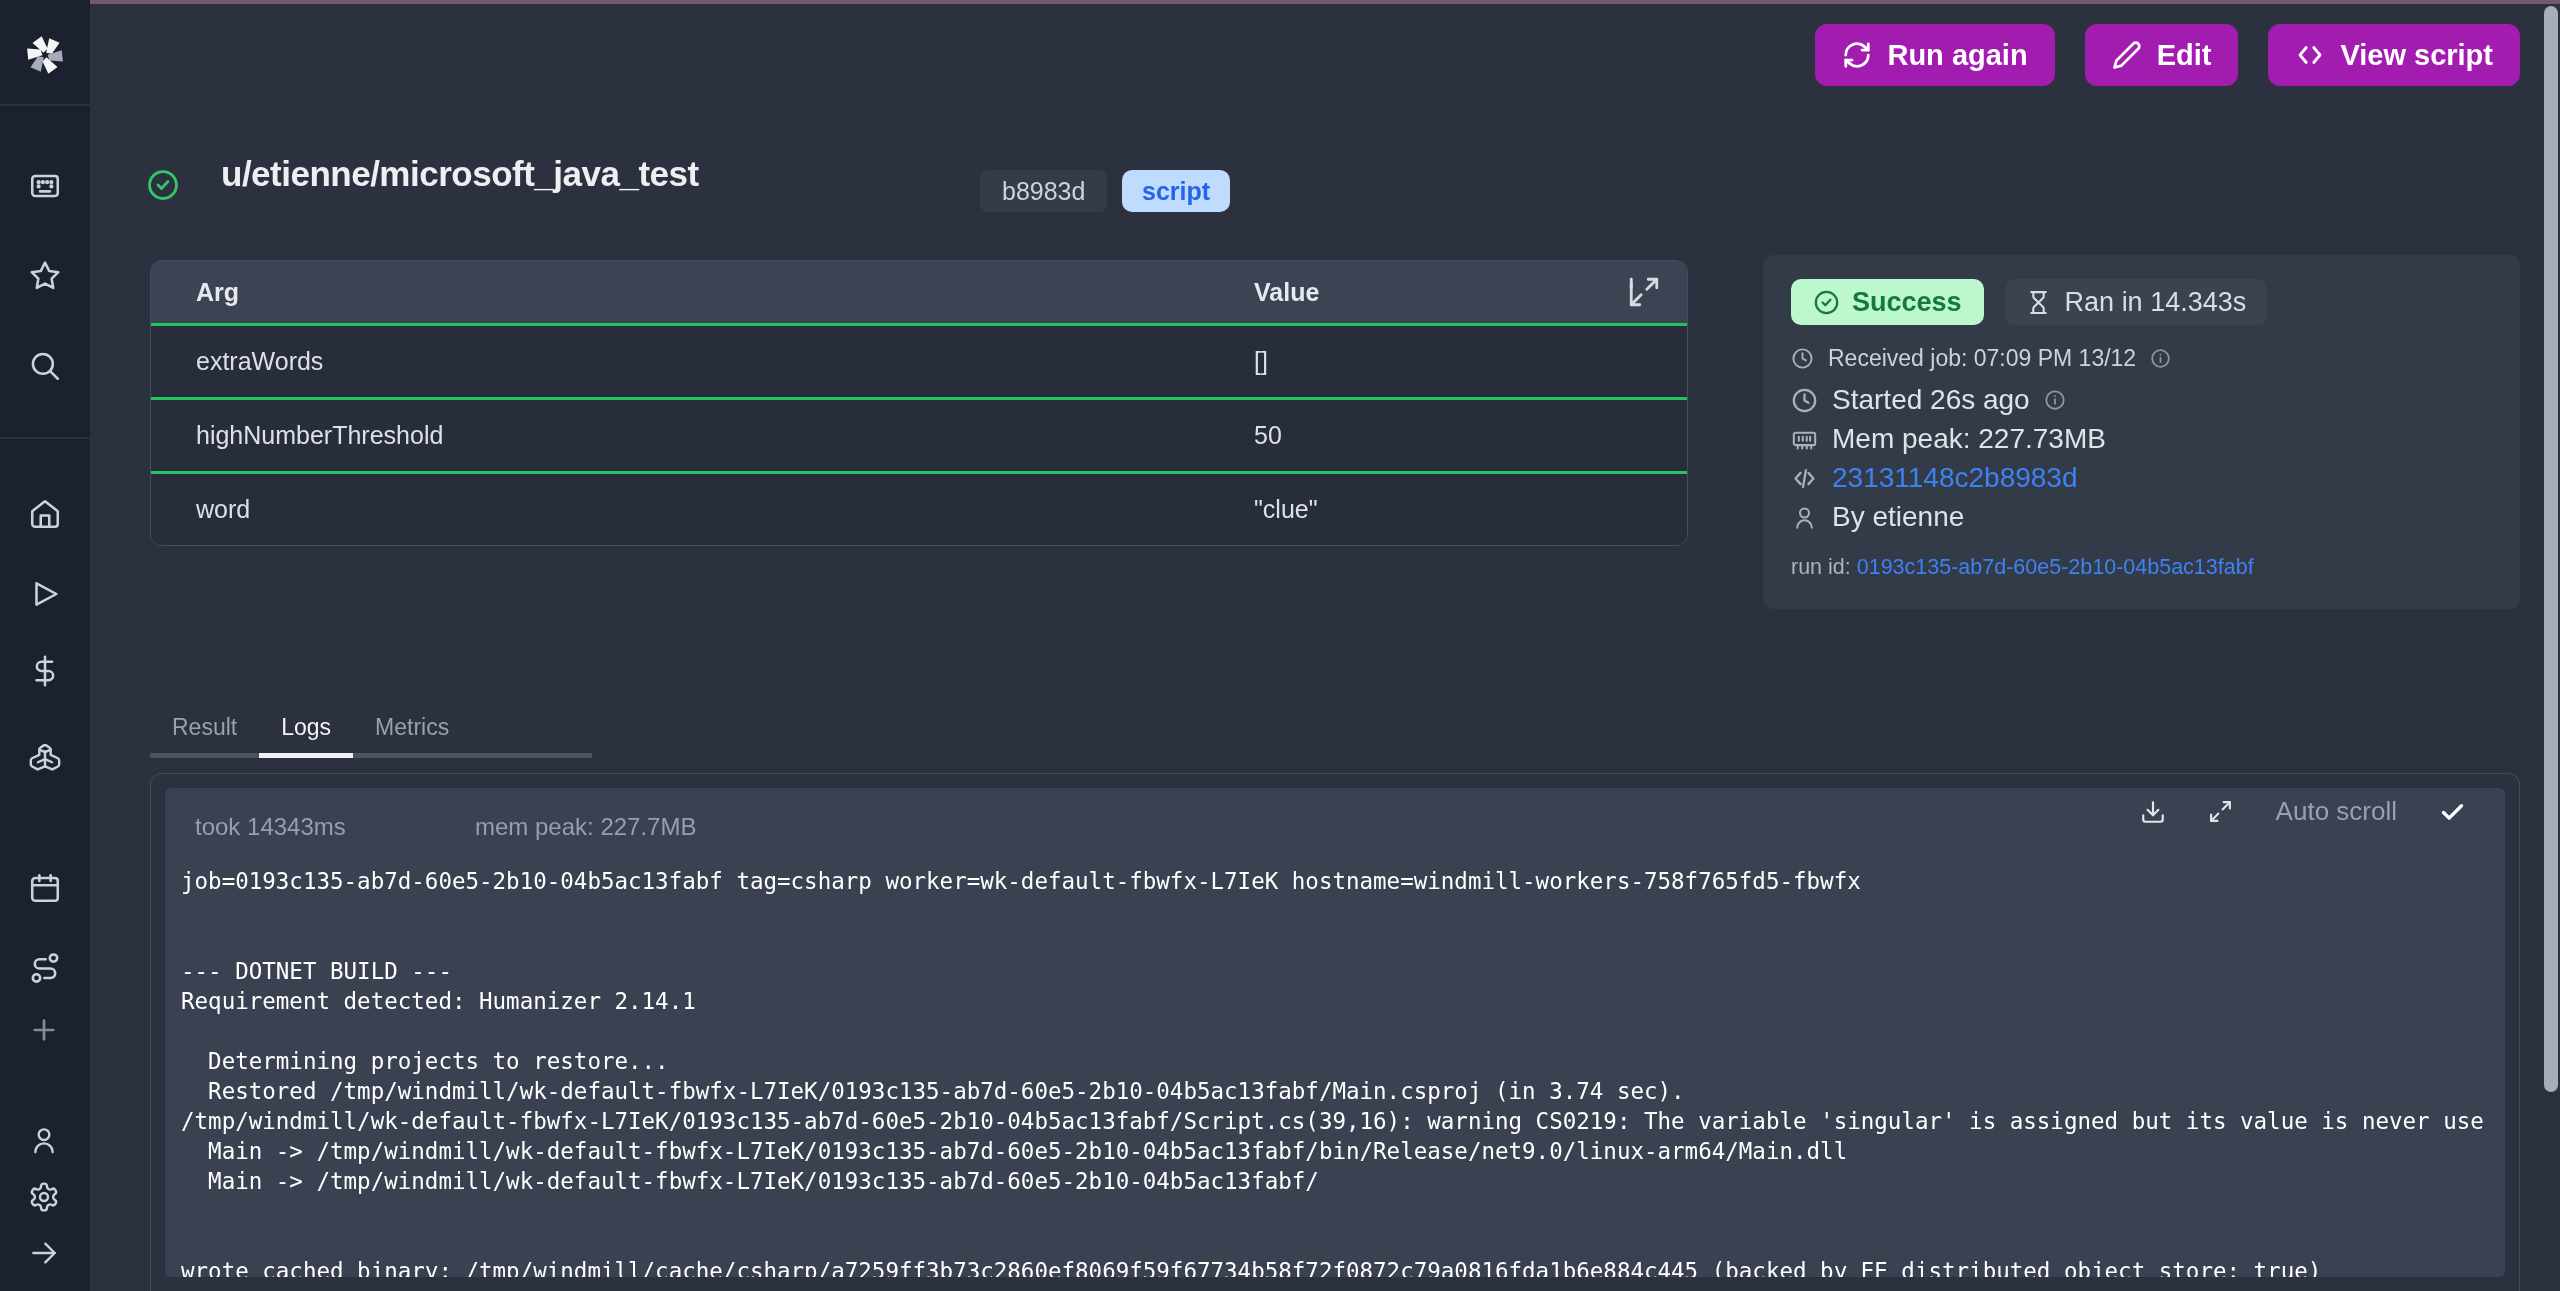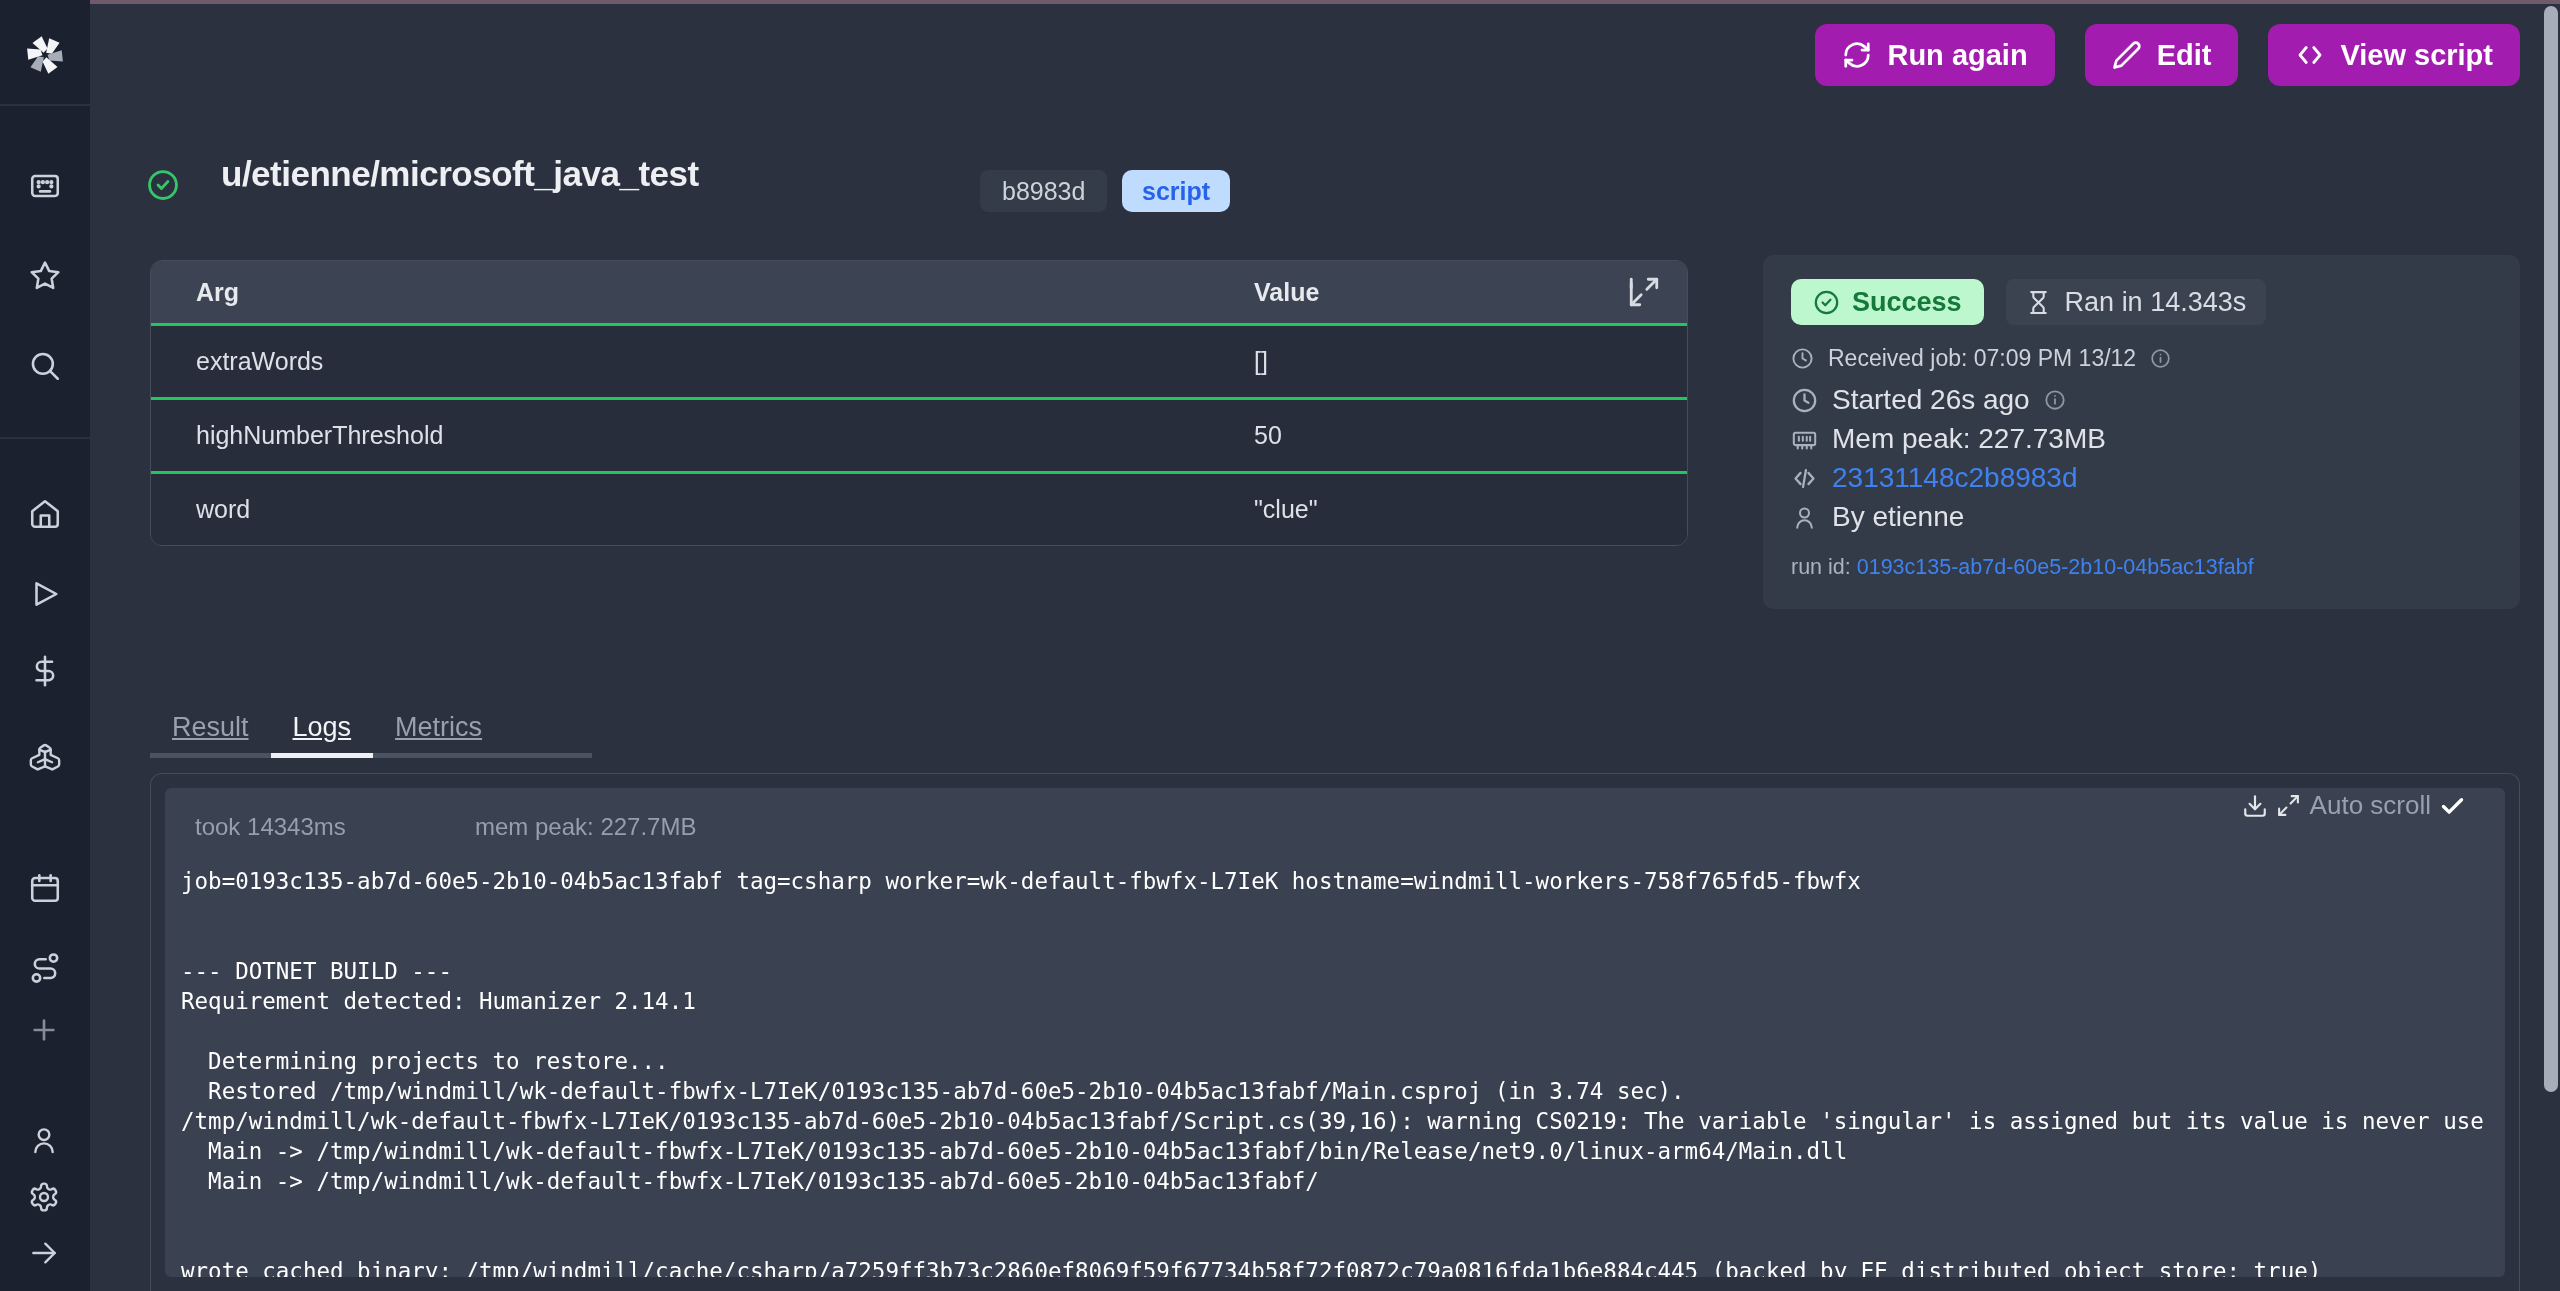--- a/index.html
+++ b/index.html
@@ -50,31 +50,31 @@
   .st-line{display:flex;align-items:center;gap:14px;color:#dfe3e8;font-size:28px;}
   .st-line .ic{color:#a9b1bd;}
   .st-small{font-size:23px;color:#ccd2da;}
   .info-ic{color:#8d96a3;cursor:pointer;}
   .blue{color:#3e82f2;}
   .runid-row{margin-top:22px;font-size:21.5px;color:#aab3bf;}
   .runid-row a{cursor:pointer;text-decoration:none;}
 
   
   .tabs{left:150px;top:706px;display:flex;border-bottom:5px solid #4a5360;width:442px;}
-  .tab{height:47px;line-height:42px;padding:0 22px;font-size:27px;color:#98a1ad;cursor:pointer;
-       border-bottom:5px solid transparent;margin-bottom:-5px;text-decoration:underline;}
+  .tab{height:47px;line-height:42px;padding:0 22px;font-size:23px;color:#98a1ad;cursor:pointer;
+       border-bottom:5px solid transparent;margin-bottom:-5px;}
   .tab.active{color:#f2f4f6;border-bottom-color:#eef0f3;}
 
   
   .logbox{left:150px;top:773px;width:2370px;height:518px;border:1px solid #454d5c;border-bottom:none;
       border-radius:12px 12px 0 0;box-sizing:border-box;padding:14px;}
   .log-inner{position:relative;width:100%;height:100%;background:#3a4150;border-radius:6px;overflow:hidden;}
   .log-took{position:absolute;left:30px;top:25px;font-size:24px;color:#969fac;}
   .log-mem{position:absolute;left:310px;top:25px;font-size:24px;color:#969fac;}
-  .log-controls{position:absolute;right:40px;top:2px;display:flex;align-items:center;gap:8px;}
+  .log-controls{position:absolute;right:40px;top:8px;display:flex;align-items:center;gap:42px;}
   .log-controls .ic{width:26px;height:26px;color:#e3e6ea;cursor:pointer;}
   .autoscroll-label{font-size:26px;color:#98a1ad;}
   .log-lines{position:absolute;left:16px;top:78px;right:0;bottom:0;
       font-family:"DejaVu Sans Mono",monospace;font-size:22.5px;line-height:30px;color:#ffffff;
       white-space:pre;overflow:hidden;}
   .log-line{height:30px;}
 
   
   .scrollbar{left:2544px;top:6px;width:14px;height:1086px;background:#a7aeba;border-radius:7px;cursor:pointer;}
 </style>

